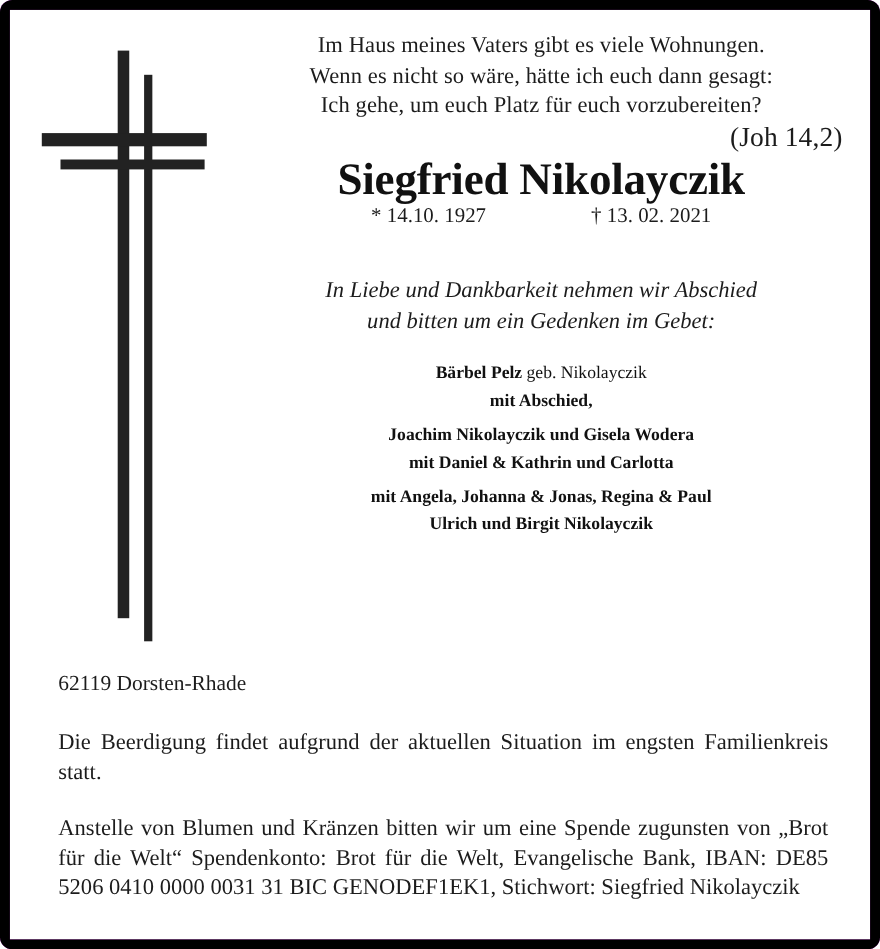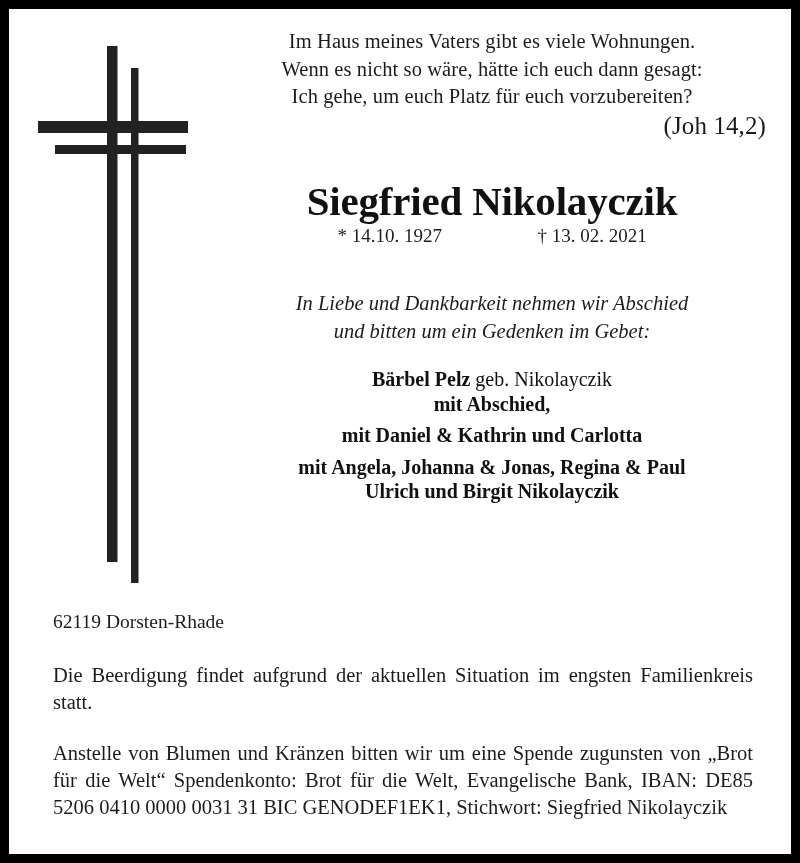--- a/index.html
+++ b/index.html
@@ -13,20 +13,21 @@
     color: #1a1a1a;
   }
 
   .notice {
     position: relative;
     width: 800px;
     height: 863px;
     background: #d946ef;
     box-sizing: border-box;
     overflow: hidden;
+    border-radius: 11px;
   }
 
   
   .frame-border {
     position: absolute;
     top: 0; left: 0;
     width: 800px;
     height: 863px;
     border: 9px solid #000000;
     box-sizing: border-box;
@@ -73,21 +74,20 @@
   .quote-ref {
     display: block;
     text-align: right;
     padding-right: 6px;
     margin-top: 1px;
     font-size: 25px;
     line-height: 27.5px;
   }
 
   .deceased-name {
-    margin-top: 39px;
     font-size: 41px;
     font-weight: bold;
     letter-spacing: -0.2px;
     line-height: 46px;
     color: #111111;
     white-space: nowrap;
     font-family: Liberation Serif, serif;
   }
 
   .dates {
@@ -102,21 +102,21 @@
   .farewell {
     margin-top: 42px;
     font-size: 20.5px;
     line-height: 27.5px;
     color: #1c1c1c;
   }
   .farewell-line { display: block; white-space: nowrap; font-style: italic; }
 
   .family {
     margin-top: 22px;
-    font-size: 20px;
+    font-size: 16px;
     line-height: 24.5px;
     font-weight: bold;
     color: #111111;
   }
   .family-line { display: block; white-space: nowrap; }
   .family-line .regular { font-weight: normal; }
   .family-group { display: block; }
   .family-group + .family-group { margin-top: 7px; }
 
   
@@ -188,20 +188,21 @@
     </div>
 
     <div class="family">
 
       <span class="family-group">
         <span class="family-line"><span>Bärbel Pelz</span><span class="regular"> geb. Nikolayczik</span></span>
         <span class="family-line">mit Abschied,</span>
       </span>
 
       <span class="family-group">
+        <span class="family-line">Joachim Nikolayczik und Gisela Wodera</span>
         <span class="family-line">mit Daniel &amp; Kathrin und Carlotta</span>
       </span>
 
       <span class="family-group">
         <span class="family-line">mit Angela, Johanna &amp; Jonas, Regina &amp; Paul</span>
         <span class="family-line">Ulrich und Birgit Nikolayczik</span>
       </span>
 
     </div>
   </div>

